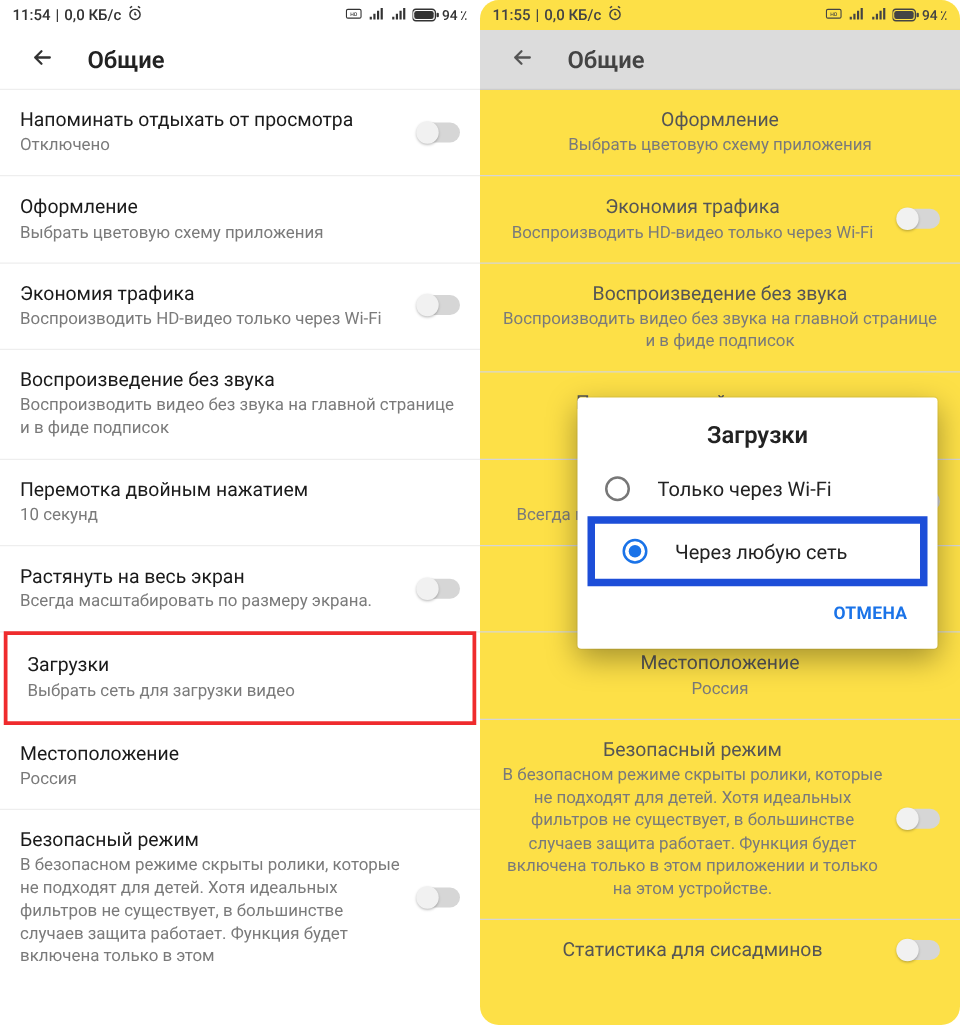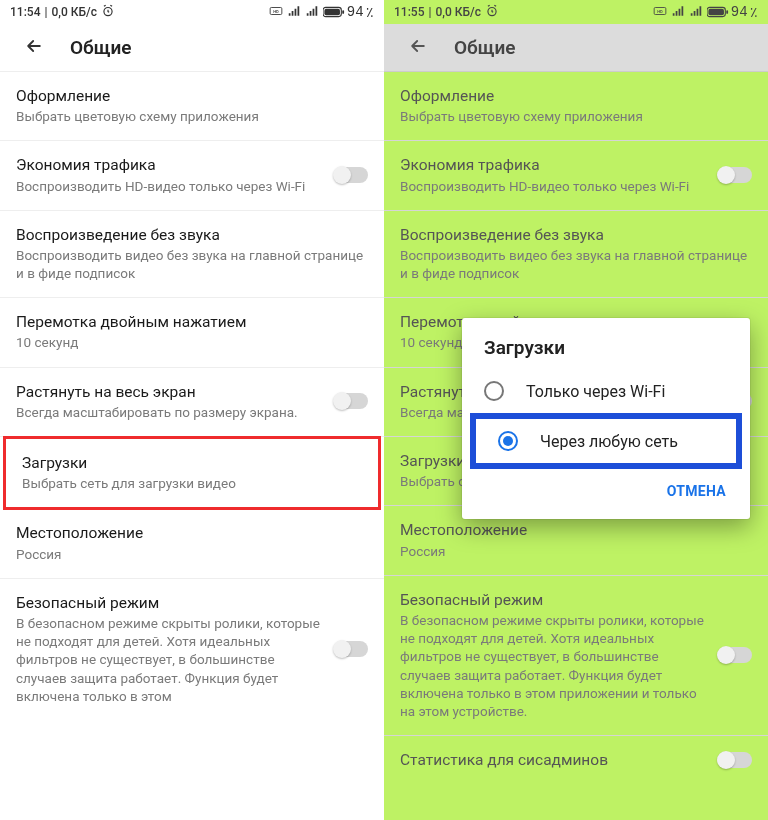--- a/index.html
+++ b/index.html
@@ -9,40 +9,41 @@
       width: 768px;
       height: 820px;
       display: flex;
       overflow: hidden;
     }
     .phone {
       width: 464px;
       height: 820px;
       position: relative;
       overflow: hidden;
+      border-radius: 15px;
     }
     .phone.left { background: #fff; }
-    .phone.right { background: #bef264; }
+    .phone.right { background: #fde047; text-align: center; }
 
     
     .statusbar {
       height: 24px;
       display: flex;
       align-items: center;
       justify-content: space-between;
       padding: 0 10px;
       font-size: 12px;
       color: #333;
       font-weight: 500;
     }
     .phone.right .statusbar { color: #444; }
     .status-left { display: flex; gap: 4px; align-items: center; }
     .status-right { display: flex; gap: 4px; align-items: center; }
     .sicon { width: 14px; height: 14px; display: inline-block; }
-    .batt-text { font-size: 14px; display:flex; align-items:center; gap:2px;font-family:Liberation Mono, monospace;}
+    .batt-text { font-size: 11px; display:flex; align-items:center; gap:2px;}
 
     
     .appbar {
       height: 48px;
       display: flex;
       align-items: center;
       padding: 0 24px;
       gap: 26px;
       background: #fff;
       border-bottom: 1px solid #eee;
@@ -151,20 +152,27 @@
       <svg class="back" viewBox="0 0 24 24" fill="none" stroke="#333" stroke-width="2.2" stroke-linecap="round" stroke-linejoin="round">
           <path d="M19 12H5M11 18l-6-6 6-6"></path>
         </svg>
     </span>
     <div class="appbar-title">Общие</div>
   </div>
 
   <div class="list">
     <div class="item">
       <div class="texts">
+        <div class="title">Напоминать отдыхать от просмотра</div>
+        <div class="sub">Отключено</div>
+      </div>
+      <div class="toggle"></div>
+    </div>
+    <div class="item">
+      <div class="texts">
         <div class="title">Оформление</div>
         <div class="sub">Выбрать цветовую схему приложения</div>
       </div>
     </div>
     <div class="item">
       <div class="texts">
         <div class="title">Экономия трафика</div>
         <div class="sub">Воспроизводить HD-видео только через Wi-Fi</div>
       </div>
       <div class="toggle"></div>

